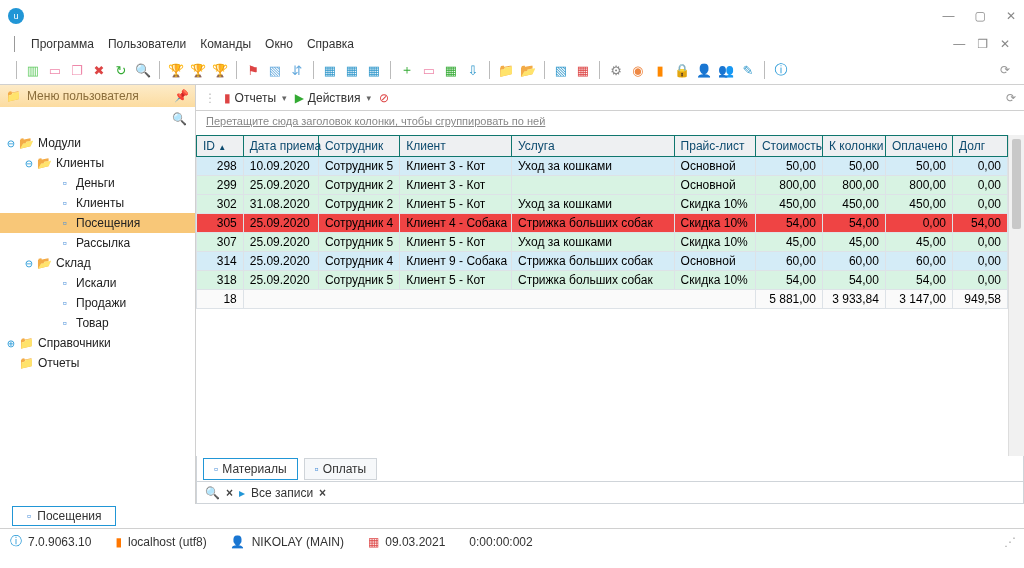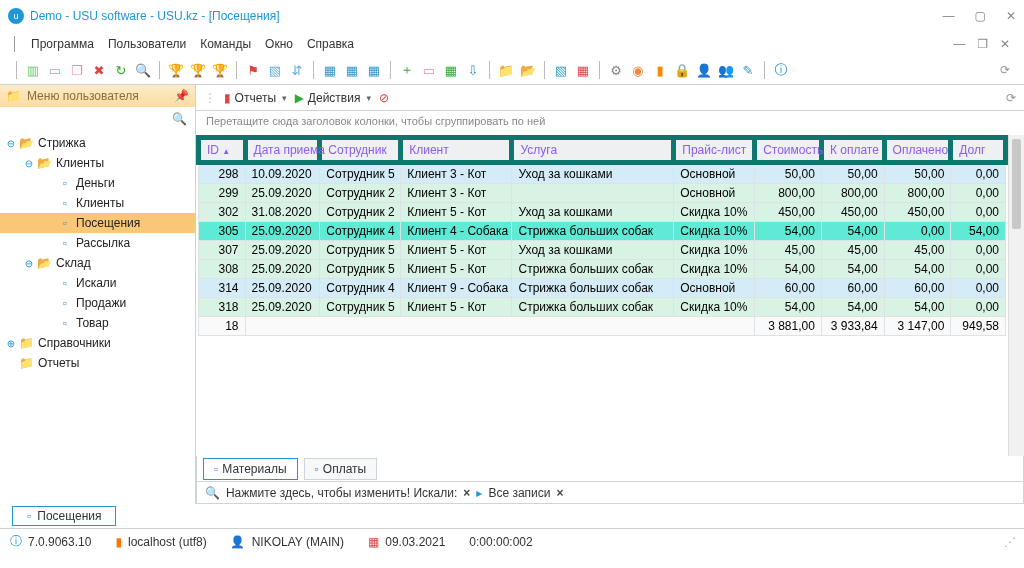--- a/index.html
+++ b/index.html
@@ -34,31 +34,31 @@
 .tree-item .fico { width: 14px; display: inline-flex; justify-content: center; }
 .ind1 { padding-left: 6px; }
 .ind2 { padding-left: 24px; }
 .ind4 { padding-left: 58px; }
 
 
 .rightpanel { flex: 1; display: flex; flex-direction: column; }
 .righttb { height: 26px; display: flex; align-items: center; padding: 0 8px; gap: 8px; border-bottom: 1px solid #d0d0d0; }
 .righttb .btn { display: flex; align-items: center; gap: 4px; color: #333; }
 .righttb .drop::after { content: "▾"; color: #666; font-size: 9px; margin-left: 2px; }
-.grouphint { height: 24px; padding: 4px 10px; color: #888; font-size: 11px; }
+.grouphint { height: 24px; padding: 4px 10px; color: #888; font-size: 11px; text-decoration: underline; }
 
 
 .gridwrap { flex: 1; overflow: hidden; display: flex; }
 table.grid { border-collapse: collapse; width: 100%; table-layout: fixed; }
-table.grid th { background: #eef0f2; border: 5px solid #0f766e; padding: 3px 6px; text-align: left; font-weight: normal; color: #8b5cf6; height: 20px; white-space: nowrap; }
+table.grid th { background: #eef0f2; border: 1px solid #0f766e; padding: 3px 6px; text-align: left; font-weight: normal; color: #0c4a6e; height: 20px; white-space: nowrap; }
 table.grid td { border: 1px solid #dde2e7; padding: 2px 6px; height: 19px; white-space: nowrap; overflow: hidden; }
 table.grid .num { text-align: right; }
 tr.r-blue td { background: #d4ecf7; }
 tr.r-green td { background: #d8f3e3; }
-tr.r-pink td { background: #5eead4; }
+tr.r-pink td { background: #ef4444; }
 .vsb { width: 16px; background: #f1f1f1; border-left: 1px solid #ddd; position: relative; }
 .vsb::before { content: ""; position: absolute; top: 4px; left: 3px; right: 3px; height: 90px; background: #c8c8c8; border-radius: 2px; }
 
 
 .ftrow td { background: #fafafa; font-weight: normal; }
 
 
 .tabs { height: 26px; border: 1px solid #cfd4d9; border-top: none; display: flex; align-items: center; padding: 0 6px; gap: 6px; }
 .tab { display: flex; align-items: center; gap: 4px; padding: 3px 10px; border: 1px solid #cfd4d9; background: #f6f8fa; color: #333; }
 .tab.active { border-color: #2196d6; background: #fff; }
@@ -78,21 +78,20 @@
 .grip { margin-left: auto; color: #aaa; letter-spacing: -2px; }
 
 .folder-y { color: #e3a21a; }
 .file-b { color: #4a90d9; }
 </style>
 </head>
 <body>
 
 <div class="titlebar">
   <span class="logo">u</span>
-  <span>Demo - USU software - USU.kz - [Посещения]</span>
   <div class="winbtns">
     <span>—</span>
     <span>▢</span>
     <span>✕</span>
   </div>
 </div>
 
 <div class="menubar">
   <span class="sep"></span>
   <span>Программа</span>
@@ -157,21 +156,21 @@
     <div class="lphdr">
       <span class="folder-y">📁</span>
       <span>Меню пользователя</span>
       <span style="margin-left:auto">📌</span>
     </div>
     <div class="search">🔍</div>
     <div class="tree">
       <div class="tree-item ind1">
           <span class="exp">⊖</span>
           <span class="fico folder-y">📂</span>
-          <span>Стрижка</span>
+          <span>Модули</span>
         </div>
       <div class="tree-item ind2">
           <span class="exp">⊖</span>
           <span class="fico folder-y">📂</span>
           <span>Клиенты</span>
         </div>
       <div class="tree-item ind4">
           <span class="fico file-b">▫</span>
           <span>Деньги</span>
         </div>
@@ -252,21 +251,21 @@
         </colgroup>
         <thead>
           <tr>
             <th><span>ID</span> <span style="font-size:8px">▲</span></th>
             <th>Дата приема</th>
             <th>Сотрудник</th>
             <th>Клиент</th>
             <th>Услуга</th>
             <th>Прайс-лист</th>
             <th>Стоимость</th>
-            <th>К оплате</th>
+            <th>К колонки</th>
             <th>Оплачено</th>
             <th>Долг</th>
           </tr>
         </thead>
         <tbody id="gridbody">
               <tr class="r-blue">
                 <td class="num">298</td>
                 <td>10.09.2020</td>
                 <td>Сотрудник 5</td>
                 <td>Клиент 3 - Кот</td>
@@ -318,32 +317,20 @@
                 <td>25.09.2020</td>
                 <td>Сотрудник 5</td>
                 <td>Клиент 5 - Кот</td>
                 <td>Уход за кошками</td>
                 <td>Скидка 10%</td>
                 <td class="num">45,00</td>
                 <td class="num">45,00</td>
                 <td class="num">45,00</td>
                 <td class="num">0,00</td>
               </tr>
-              <tr class="r-green">
-                <td class="num">308</td>
-                <td>25.09.2020</td>
-                <td>Сотрудник 5</td>
-                <td>Клиент 5 - Кот</td>
-                <td>Стрижка больших собак</td>
-                <td>Скидка 10%</td>
-                <td class="num">54,00</td>
-                <td class="num">54,00</td>
-                <td class="num">54,00</td>
-                <td class="num">0,00</td>
-              </tr>
               <tr class="r-blue">
                 <td class="num">314</td>
                 <td>25.09.2020</td>
                 <td>Сотрудник 4</td>
                 <td>Клиент 9 - Собака</td>
                 <td>Стрижка больших собак</td>
                 <td>Основной</td>
                 <td class="num">60,00</td>
                 <td class="num">60,00</td>
                 <td class="num">60,00</td>
@@ -359,21 +346,21 @@
                 <td class="num">54,00</td>
                 <td class="num">54,00</td>
                 <td class="num">54,00</td>
                 <td class="num">0,00</td>
               </tr>
             </tbody>
         <tfoot>
           <tr class="ftrow">
             <td class="num">18</td>
             <td colspan="5"></td>
-            <td class="num">3 881,00</td>
+            <td class="num">5 881,00</td>
             <td class="num">3 933,84</td>
             <td class="num">3 147,00</td>
             <td class="num">949,58</td>
           </tr>
         </tfoot>
       </table>
       </div>
       <div class="vsb"></div>
     </div>
 
@@ -383,21 +370,20 @@
           <span>Материалы</span>
         </div>
       <div class="tab">
           <span class="file-b">▫</span>
           <span>Оплаты</span>
         </div>
     </div>
 
     <div class="filterbar">
       <span style="color:#39c">🔍</span>
-      <span>Нажмите здесь, чтобы изменить! Искали:</span>
       <span class="x">×</span>
       <span class="blue">▸</span>
       <span>Все записи</span>
       <span class="x">×</span>
     </div>
   </div>
 </div>
 
 <div class="doctab">
   <div class="dtab">

